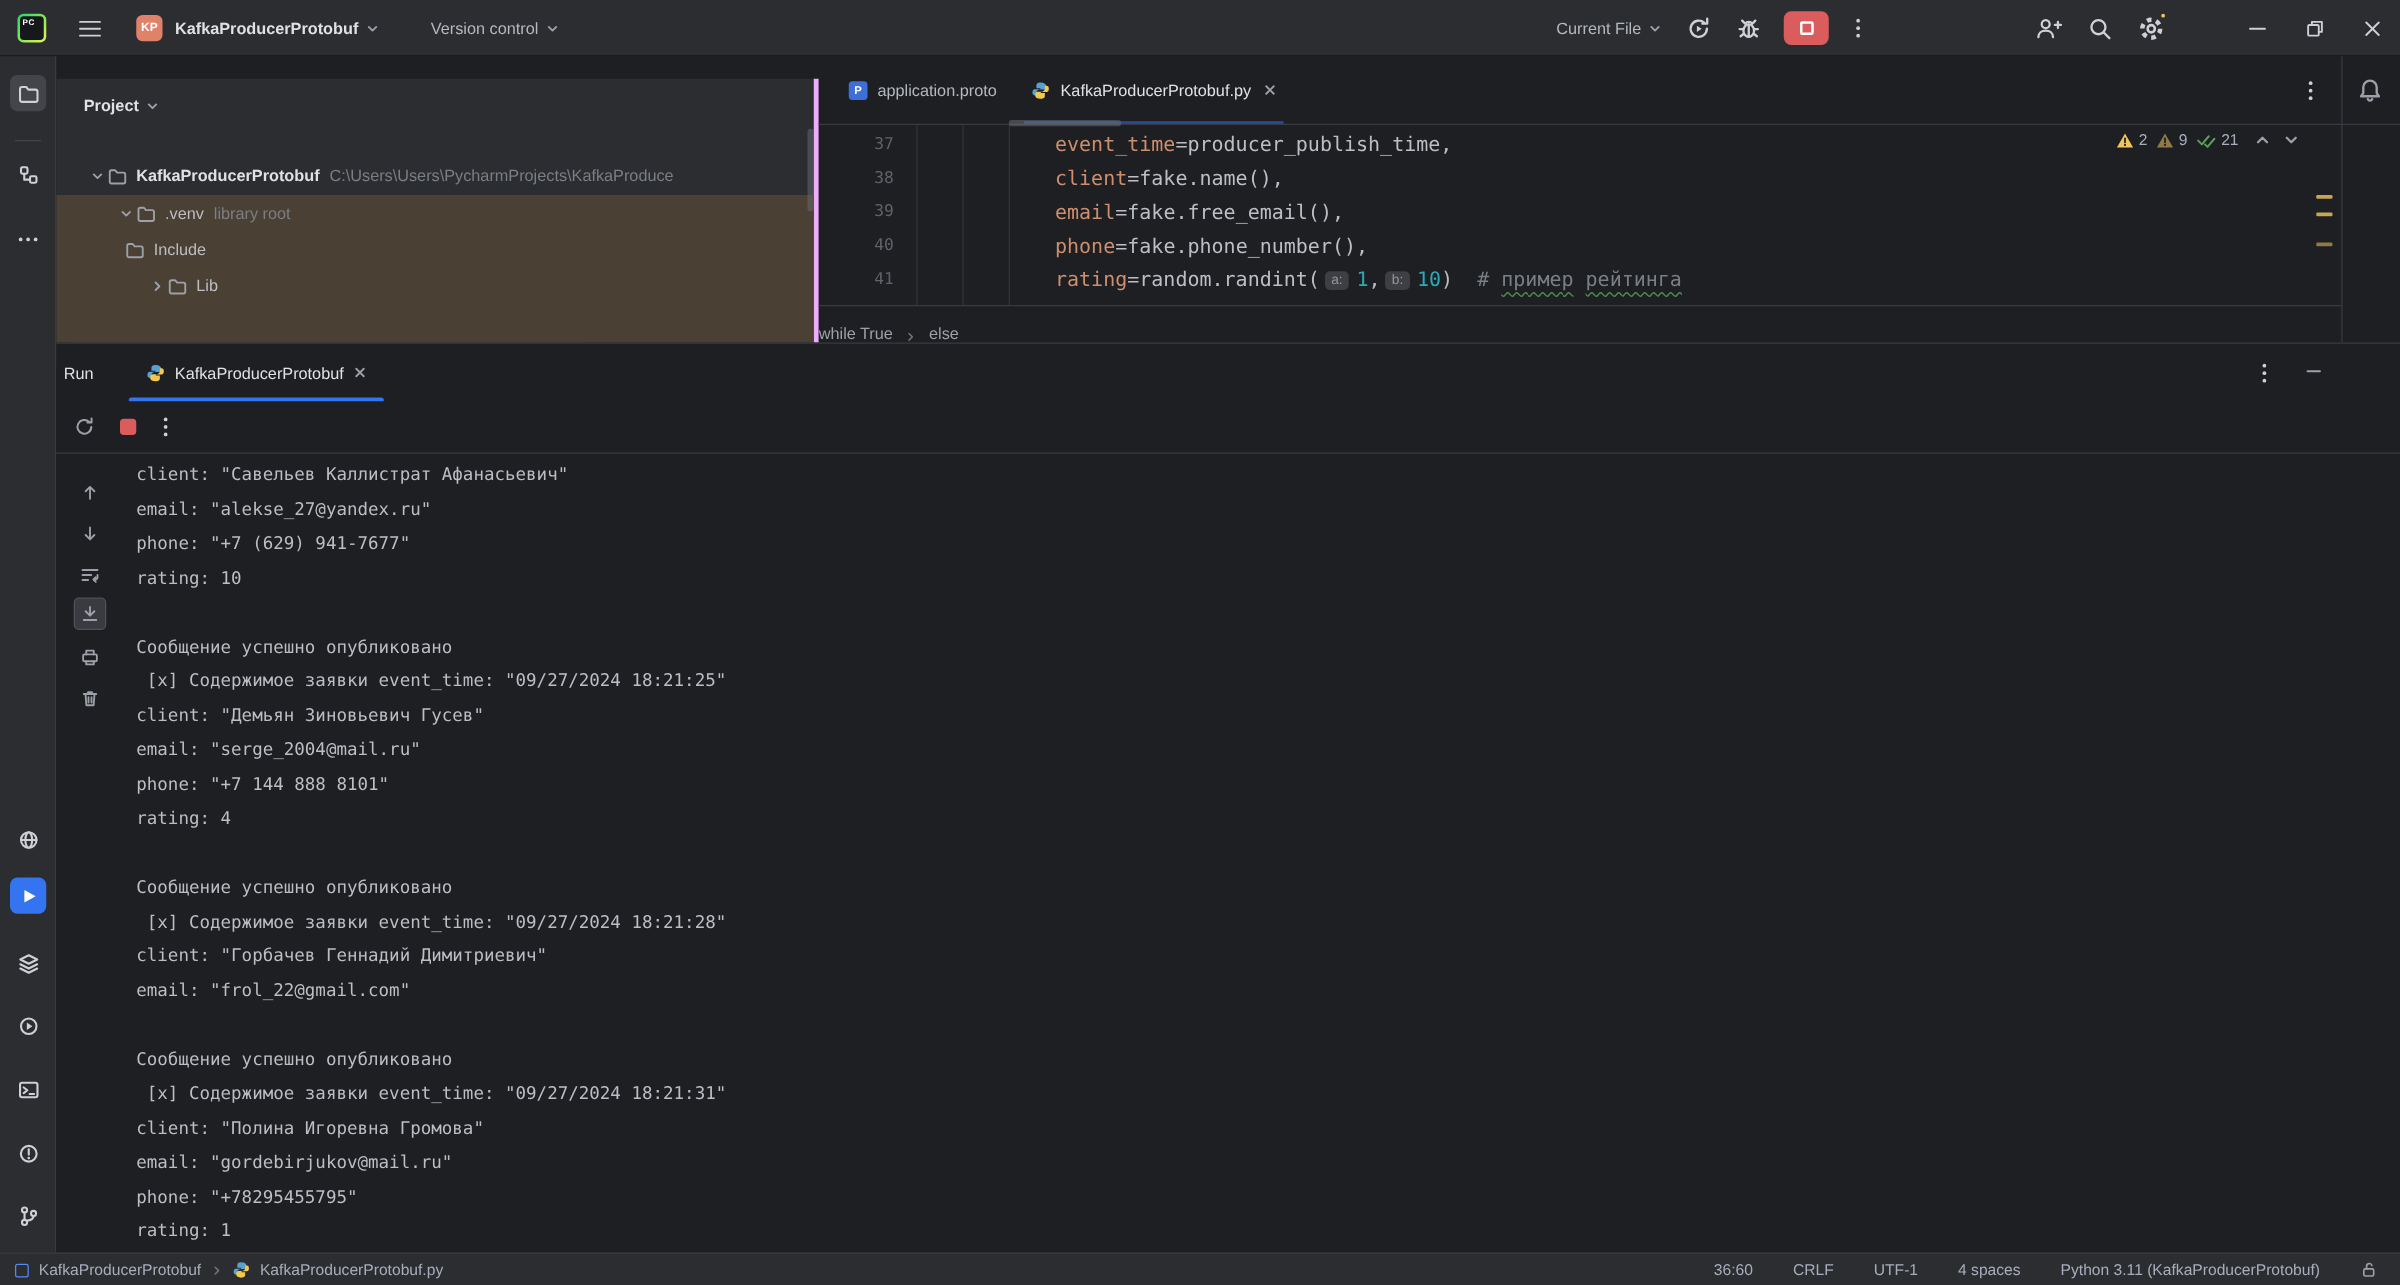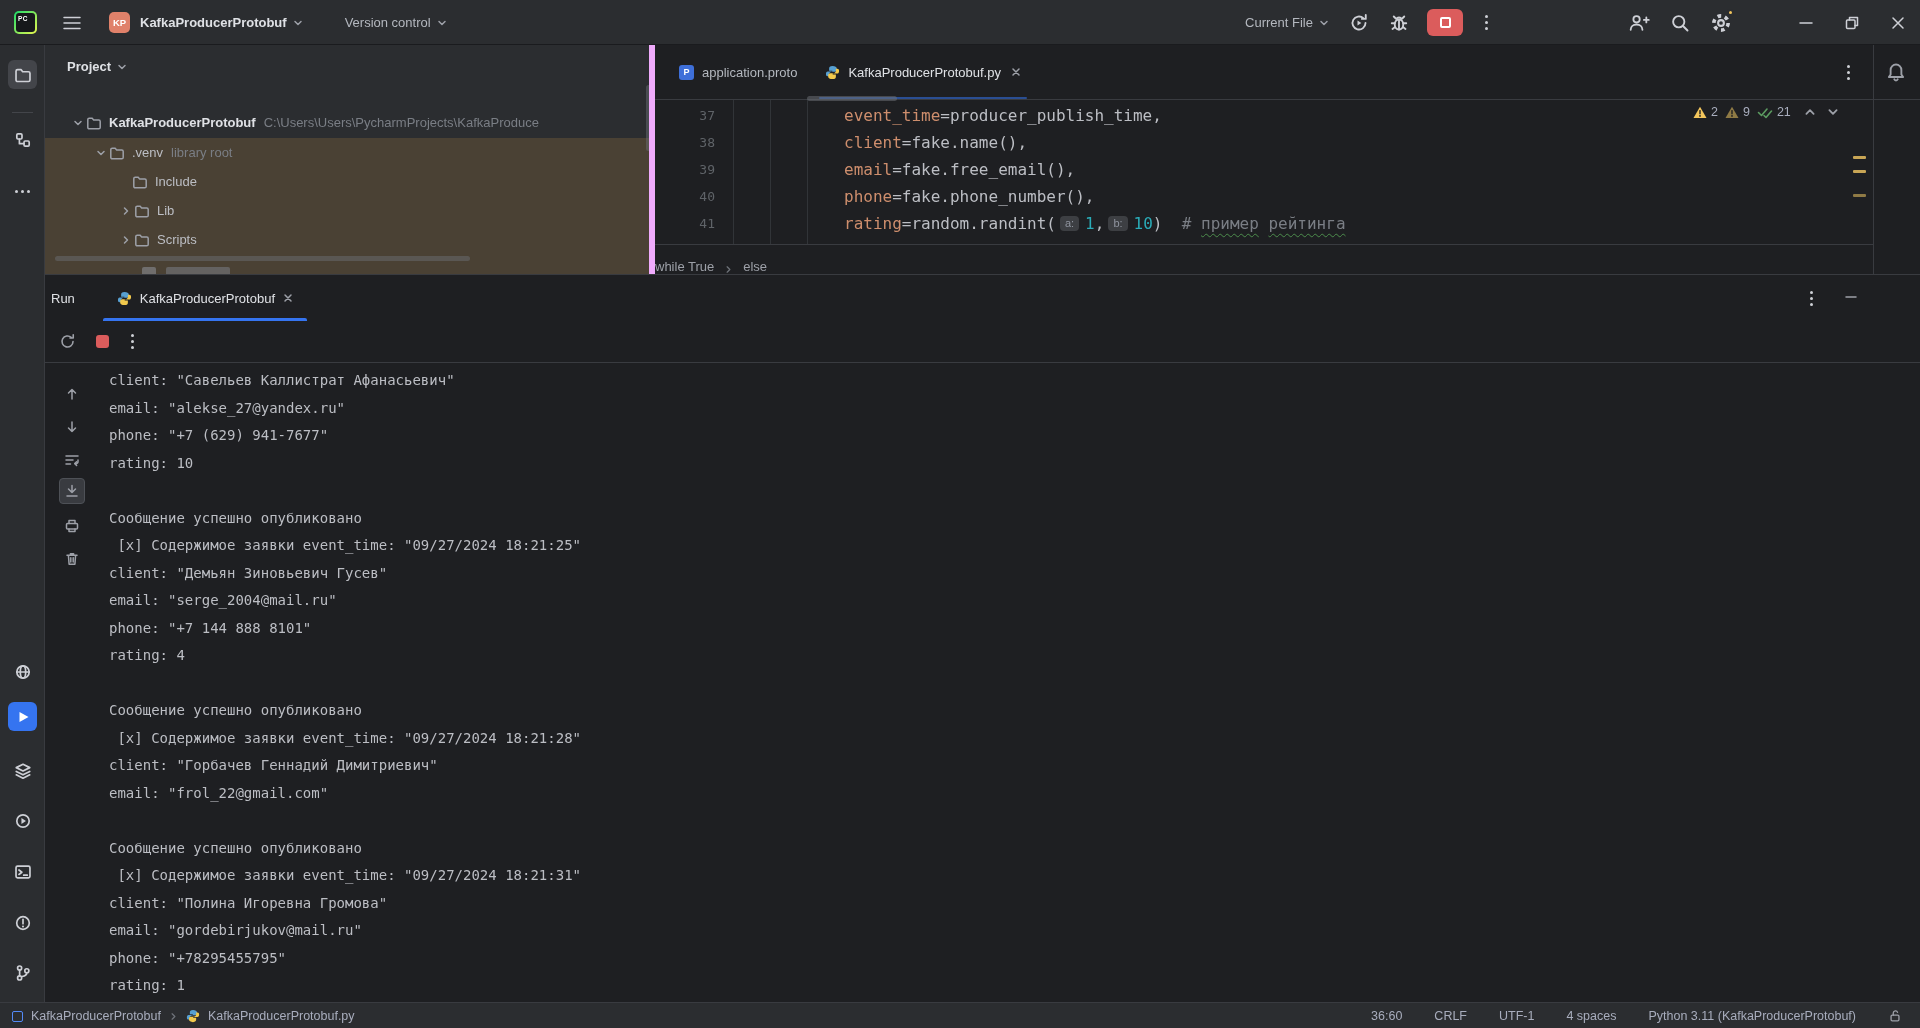--- a/index.html
+++ b/index.html
@@ -35,21 +35,21 @@
   
   .leftbar{position:absolute;left:0;top:45px;width:45px;height:957px;background:#2B2D30;border-right:1px solid #393B40}
   .lb-btn{position:absolute;left:8px;width:29px;height:29px;border-radius:6px;display:flex;align-items:center;justify-content:center}
   .lb-sel{background:#43454A}
   .lb-run{background:#3574F0}
   .lb-sep{position:absolute;left:12px;width:21px;height:1px;background:#43454A}
   .dots-h{display:flex;gap:3px}
   .dots-h i{width:3px;height:3px;border-radius:50%;background:#CED0D6}
 
   
-  .project-panel{position:absolute;left:45px;top:45px;width:610px;height:229px;background:#2B2D30;border-right:6px solid #f0abfc;overflow:hidden}
+  .project-panel{position:absolute;left:45px;top:63px;width:610px;height:229px;background:#2B2D30;border-right:4px solid #f0abfc;overflow:hidden}
   .pp-header{position:absolute;left:22px;top:14px;display:flex;align-items:center;gap:6px;color:#DFE1E5;font-weight:bold}
   .tree-row{position:absolute;left:0;width:100%;height:29px;display:flex;align-items:center;white-space:nowrap}
   .tree-sel-block{position:absolute;left:0;top:93px;width:100%;height:136px;background:#4A4134}
   .t-chev{width:16px;display:flex;justify-content:center}
   .t-name{margin-left:7px;color:#BCBEC4}
   .t-bold{color:#DFE1E5;font-weight:bold}
   .t-dim{margin-left:8px;color:#7A7E85}
   .pp-hthumb{position:absolute;left:10px;top:211px;width:415px;height:5px;border-radius:3px;background:rgba(111,115,122,.45)}
   .pp-vthumb{position:absolute;left:601px;top:40px;width:5px;height:66px;border-radius:3px;background:rgba(111,115,122,.45)}
   .clip-row{position:absolute;left:97px;top:222px;height:7px;overflow:hidden;display:flex;gap:10px;opacity:.6}
@@ -302,50 +302,39 @@
           <path class="ic-dim" d="M2 3.5l3 3 3-3"></path>
         </svg>
       </span>
     <svg width="16" height="16" viewBox="0 0 16 16">
         <path class="ic-dim" d="M1.8 4.6c0-.8.6-1.4 1.4-1.4h3l1.5 1.9h5.1c.8 0 1.4.6 1.4 1.4v5.9c0 .8-.6 1.4-1.4 1.4H3.2c-.8 0-1.4-.6-1.4-1.4z"></path>
       </svg>
     <span class="t-name">.venv</span>
     <span class="t-dim">library root</span>
   </div>
 
-  <div class="tree-row" style="top:122px;padding-left:87px">
+  <div class="tree-row" style="top:122px;padding-left:55px">
     <svg width="16" height="16" viewBox="0 0 16 16">
         <path class="ic-dim" d="M1.8 4.6c0-.8.6-1.4 1.4-1.4h3l1.5 1.9h5.1c.8 0 1.4.6 1.4 1.4v5.9c0 .8-.6 1.4-1.4 1.4H3.2c-.8 0-1.4-.6-1.4-1.4z"></path>
       </svg>
     <span class="t-name">Include</span>
   </div>
 
   <div class="tree-row" style="top:151px;padding-left:73px">
     <span class="t-chev">
         <svg width="10" height="10" viewBox="0 0 10 10">
           <path class="ic-dim" d="M3.5 2l3 3-3 3"></path>
         </svg>
       </span>
     <svg width="16" height="16" viewBox="0 0 16 16">
         <path class="ic-dim" d="M1.8 4.6c0-.8.6-1.4 1.4-1.4h3l1.5 1.9h5.1c.8 0 1.4.6 1.4 1.4v5.9c0 .8-.6 1.4-1.4 1.4H3.2c-.8 0-1.4-.6-1.4-1.4z"></path>
       </svg>
     <span class="t-name">Lib</span>
   </div>
 
-  <div class="tree-row" style="top:180px;padding-left:73px">
-    <span class="t-chev">
-        <svg width="10" height="10" viewBox="0 0 10 10">
-          <path class="ic-dim" d="M3.5 2l3 3-3 3"></path>
-        </svg>
-      </span>
-    <svg width="16" height="16" viewBox="0 0 16 16">
-        <path class="ic-dim" d="M1.8 4.6c0-.8.6-1.4 1.4-1.4h3l1.5 1.9h5.1c.8 0 1.4.6 1.4 1.4v5.9c0 .8-.6 1.4-1.4 1.4H3.2c-.8 0-1.4-.6-1.4-1.4z"></path>
-      </svg>
-    <span class="t-name">Scripts</span>
-  </div>
 
   <div class="clip-row">
       <i></i>
       <b></b>
     </div>
   <div class="pp-hthumb"></div>
   <div class="pp-vthumb"></div>
 </div>
 
 <div class="editor-zone">

